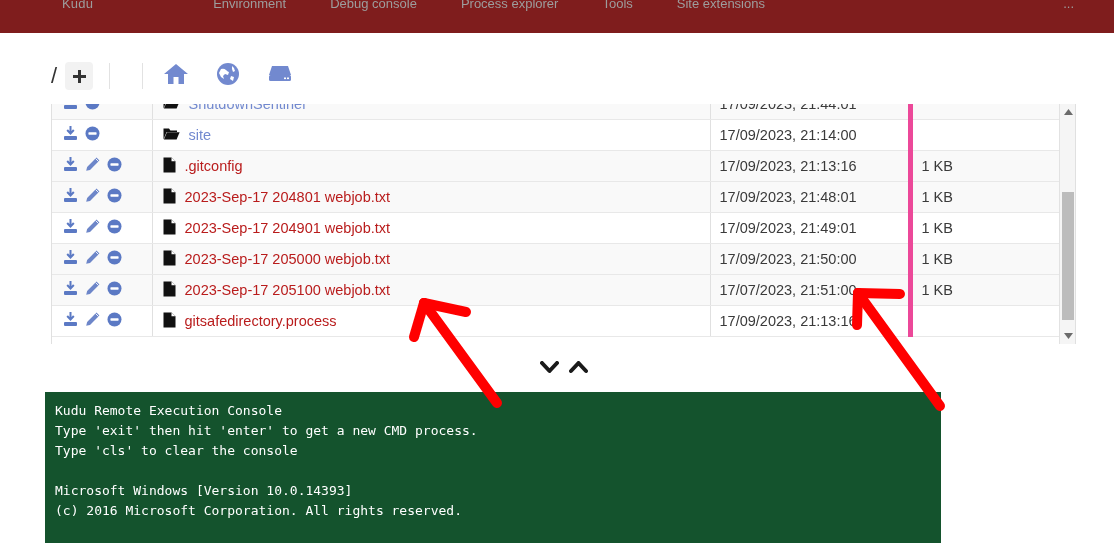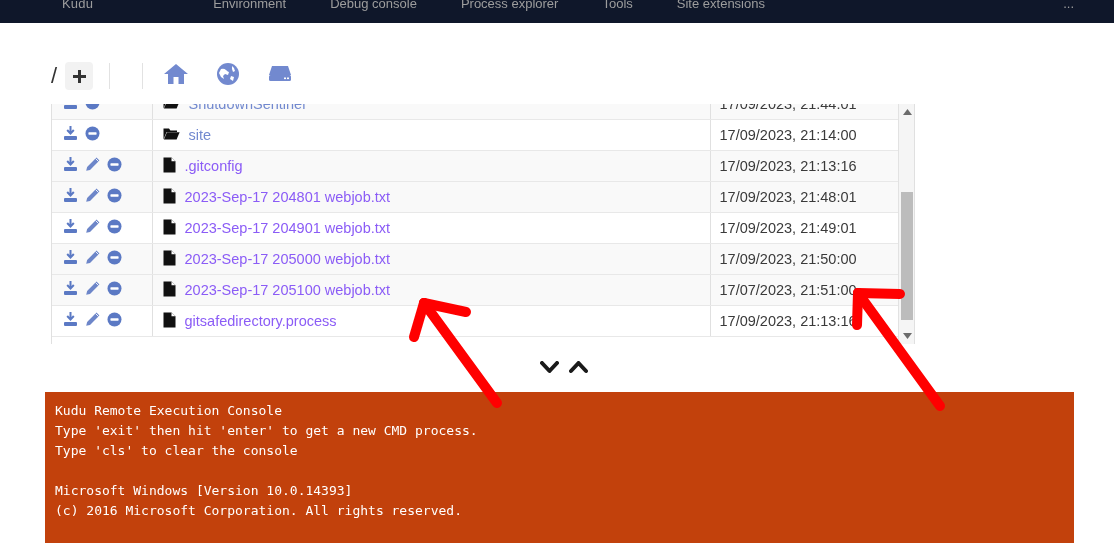--- a/index.html
+++ b/index.html
@@ -7,22 +7,22 @@
     margin: 0; padding: 0;
     width: 1114px; height: 543px;
     overflow: hidden;
     background: #ffffff;
     font-family: "Liberation Sans", sans-serif;
   }
 
   
   .navbar {
     position: absolute; top: 0; left: 0;
-    width: 1114px; height: 23px;
-    background: #0f172a;
+    width: 1114px; height: 33px;
+    background: #7f1d1d;
     overflow: hidden;
   }
   .navbar-inner {
     position: absolute;
     top: -14px; left: 0;
     width: 100%;
     height: 34px;
     display: flex;
     align-items: center;
   }
@@ -76,21 +76,21 @@
     align-items: center;
     gap: 27px;
     margin-left: 4px;
   }
   .hicon { cursor: pointer; display: block; }
 
   
   .table-wrap {
     position: absolute;
     left: 51px; top: 104px;
-    width: 864px;
+    width: 1025px;
     height: 240px;
     overflow: hidden;
     border-left: 1px solid #e0e0e0;
     border-right: 1px solid #e0e0e0;
   }
   table.files {
     border-collapse: collapse;
     width: 1008px;
     table-layout: fixed;
     margin-top: -16px;
@@ -114,21 +114,21 @@
   .act-cell { display: flex; align-items: center; gap: 7px; padding-left: 11px; }
   .act { cursor: pointer; display: block; }
 
   .name-cell { display: flex; align-items: center; gap: 9px; padding-left: 10px; }
   .name-link {
     color: #7289cf;
     text-decoration: none;
     font-size: 14.5px;
     cursor: pointer;
   }
-  .name-plain { color: #8b5cf6; font-size: 14.5px; }
+  .name-plain { color: #b91c1c; font-size: 14.5px; }
 
   
   .vscroll {
     position: absolute;
     right: 0; top: 0;
     width: 16px; height: 240px;
     background: #f5f5f5;
     border-left: 1px solid #e2e2e2;
   }
   .sc-arrow {
@@ -152,23 +152,23 @@
     display: flex;
     gap: 10px;
     align-items: center;
   }
   .chev { cursor: pointer; display: block; }
 
   
   .console {
     position: absolute;
     left: 45px; top: 392px;
-    width: 1029px;
+    width: 896px;
     height: 151px;
-    background: #c2410c;
+    background: #14532d;
     color: #ffffff;
     font-family: "DejaVu Sans Mono", "Liberation Mono", monospace;
     font-size: 13px;
     line-height: 20px;
     padding: 9px 0 0 10px;
     overflow: hidden;
     white-space: pre;
   }
   .console-line { white-space: pre; }
   .console-line.blank { height: 20px; }

